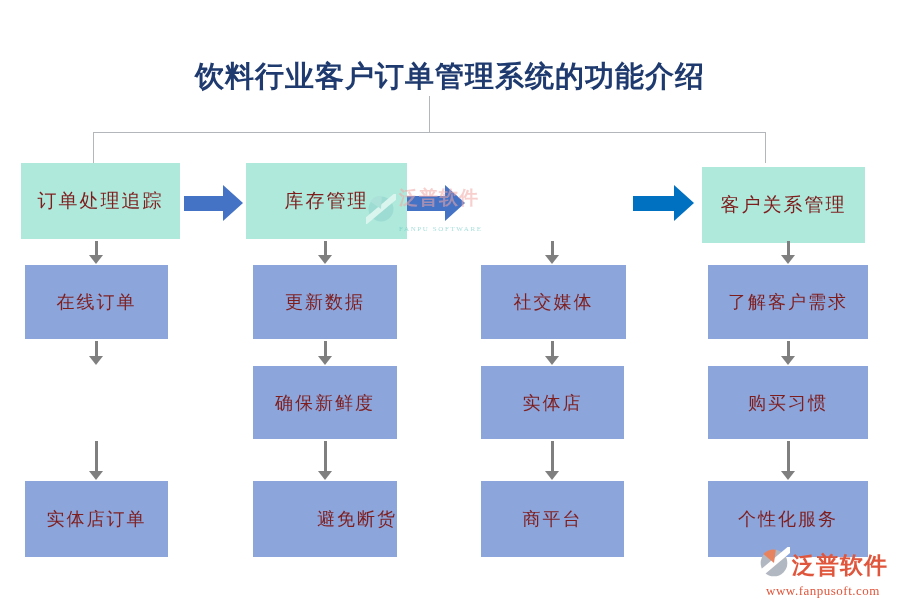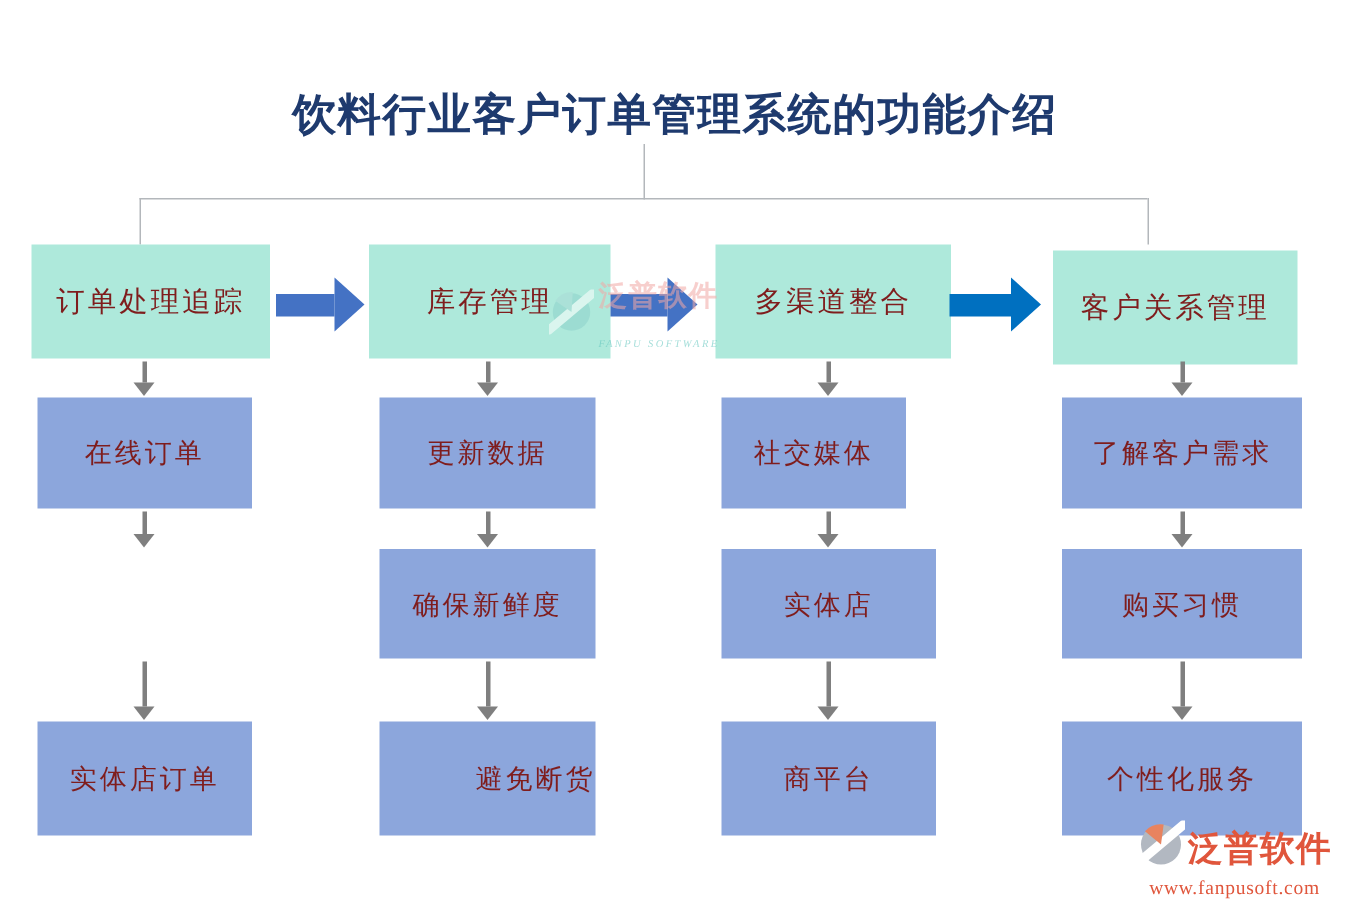--- a/index.html
+++ b/index.html
@@ -38,21 +38,21 @@
   .darrow .head{width:0;height:0;border-left:7px solid transparent;border-right:7px solid transparent;border-top:9px solid var(--down-arrow);}
   .farrow{position:absolute;height:36px;display:flex;align-items:center;}
   .farrow .shaft{flex:1;height:15px;background:var(--c);}
   .farrow .head{width:0;height:0;border-top:18px solid transparent;border-bottom:18px solid transparent;border-left:20px solid var(--c);}
   .watermark{
     position:absolute;left:366px;top:188px;display:flex;align-items:center;gap:3px;
     opacity:0.55;pointer-events:none;
   }
   .watermark .wm-text{display:flex;flex-direction:column;line-height:1;}
   .watermark .wm-name{font-size:19px;font-weight:bold;color:#f2a8a6;letter-spacing:1px;}
-  .watermark .wm-sub{font-size:7px;color:#5ec4bc;letter-spacing:1.6px;margin-top:19px;font-style:italic;}
+  .watermark .wm-sub{font-size:7px;color:#5ec4bc;letter-spacing:1.6px;margin-top:19px;}
   .brand{position:absolute;left:752px;top:547px;width:142px;display:flex;flex-direction:column;align-items:center;}
   .brand .brand-row{display:flex;align-items:center;gap:2px;}
   .brand .brand-name{font-size:23px;font-weight:bold;color:var(--logo-accent);letter-spacing:1px;}
   .brand .brand-url{font-size:13px;font-weight:normal;color:var(--logo-accent);letter-spacing:0.5px;margin-top:0px;}
 </style>
 </head>
 <body>
 
 <div class="canvas">
 
@@ -113,28 +113,25 @@
     </div>
   <div class="box item-box" style="left:253px;top:481px;width:144px;height:76px;justify-content:flex-end;">
     <span class="lbl">避免断货</span>
   </div>
 
   <div class="farrow" style="left:407px;top:185px;width:58px;--c:var(--flow-arrow-2);">
     <div class="shaft"></div>
       <div class="head"></div>
   </div>
 
-  <div class="box header-box" style="left:477px;top:163px;width:157px;height:76px;">
-    <span class="lbl">多渠道整合</span>
-  </div>
   <div class="darrow" style="left:545px;top:241px;height:23px;">
       <div class="shaft"></div>
       <div class="head"></div>
     </div>
-  <div class="box item-box" style="left:481px;top:265px;width:123px;height:74px;">
+  <div class="box item-box" style="left:481px;top:265px;width:145px;height:74px;">
     <span class="lbl">社交媒体</span>
   </div>
   <div class="darrow" style="left:545px;top:341px;height:24px;">
       <div class="shaft"></div>
       <div class="head"></div>
     </div>
   <div class="box item-box" style="left:481px;top:366px;width:143px;height:73px;">
     <span class="lbl">实体店</span>
   </div>
   <div class="darrow" style="left:545px;top:441px;height:39px;">

